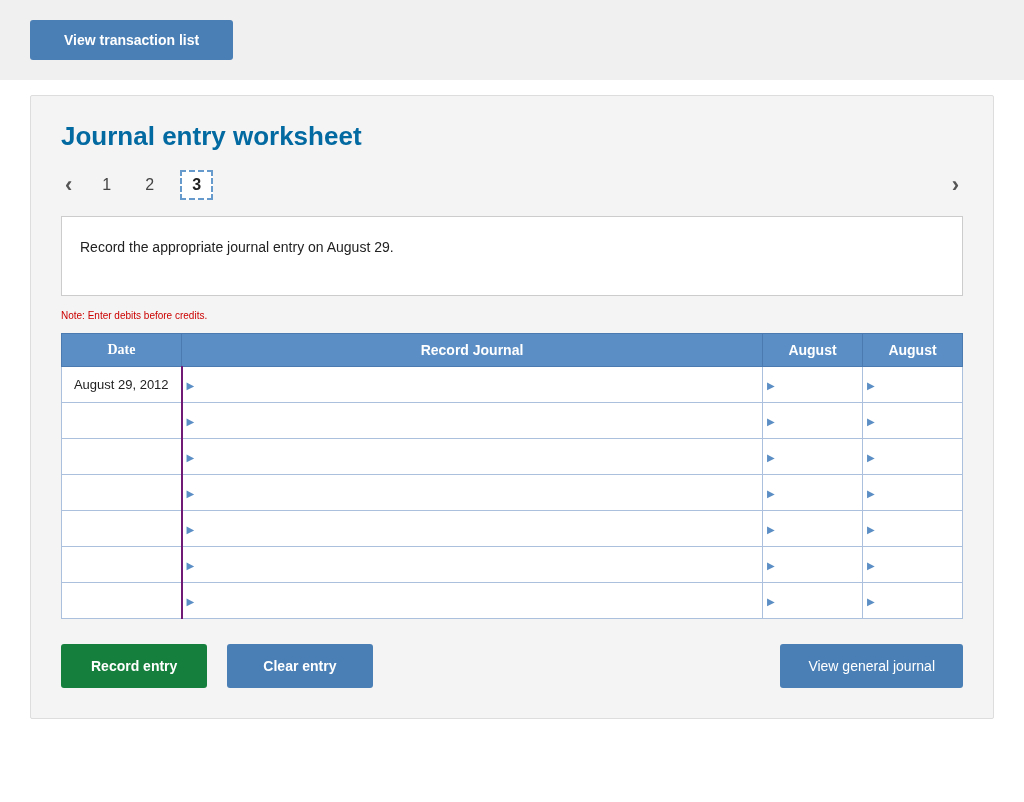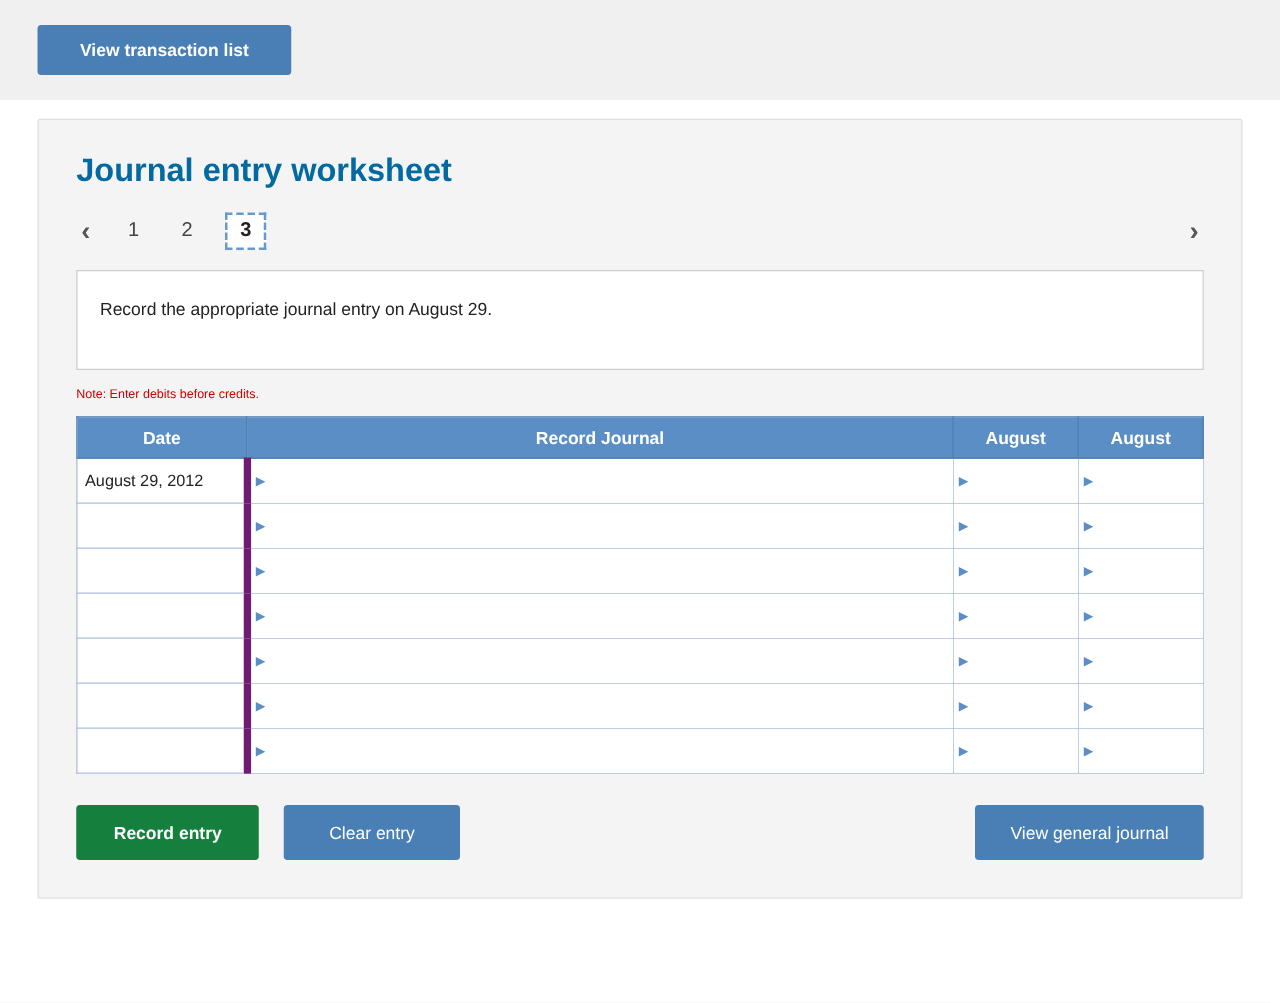--- a/index.html
+++ b/index.html
@@ -113,42 +113,44 @@
       background: #5b8ec4;
       color: #fff;
       font-weight: bold;
       padding: 8px 10px;
       text-align: center;
       border: 1px solid #4a7aaf;
       font-size: 14px;
     }
 
     .journal-table thead tr th.date-col {
-      width: 136px;
+      width: 120px;
+      font-family: Liberation Serif, serif;
     }
 
     .journal-table thead tr th.journal-col {
       width: auto;
     }
 
     .journal-table thead tr th.debit-col,
     .journal-table thead tr th.credit-col {
       width: 100px;
     }
 
     .journal-table tbody tr td {
       border-bottom: 1px solid #aac0dc;
       height: 36px;
       padding: 0;
       vertical-align: middle;
     }
 
     .journal-table tbody tr td.date-cell {
       border-left: 1px solid #aac0dc;
-      border-right: 6px solid #701a75;
+      border-right: 2px solid #701a75;
+      text-align: center;
       font-size: 13px;
       padding: 4px 6px;
       background: #fff;
     }
 
     .journal-table tbody tr td.journal-input-cell {
       border-left: 1px solid #aac0dc;
       border-right: 1px solid #aac0dc;
       background: #fff;
       position: relative;
@@ -214,21 +216,21 @@
       border-radius: 3px;
       margin-right: 20px;
     }
 
     .btn-clear {
       background: #4a7fb5;
       color: #fff;
       border: none;
       padding: 14px 36px;
       font-size: 14px;
-      font-weight: normal;
+      font-weight: bold;
       cursor: pointer;
       border-radius: 3px;
     }
 
     .btn-view-journal {
       background: #4a7fb5;
       color: #fff;
       border: none;
       padding: 14px 28px;
       font-size: 14px;

